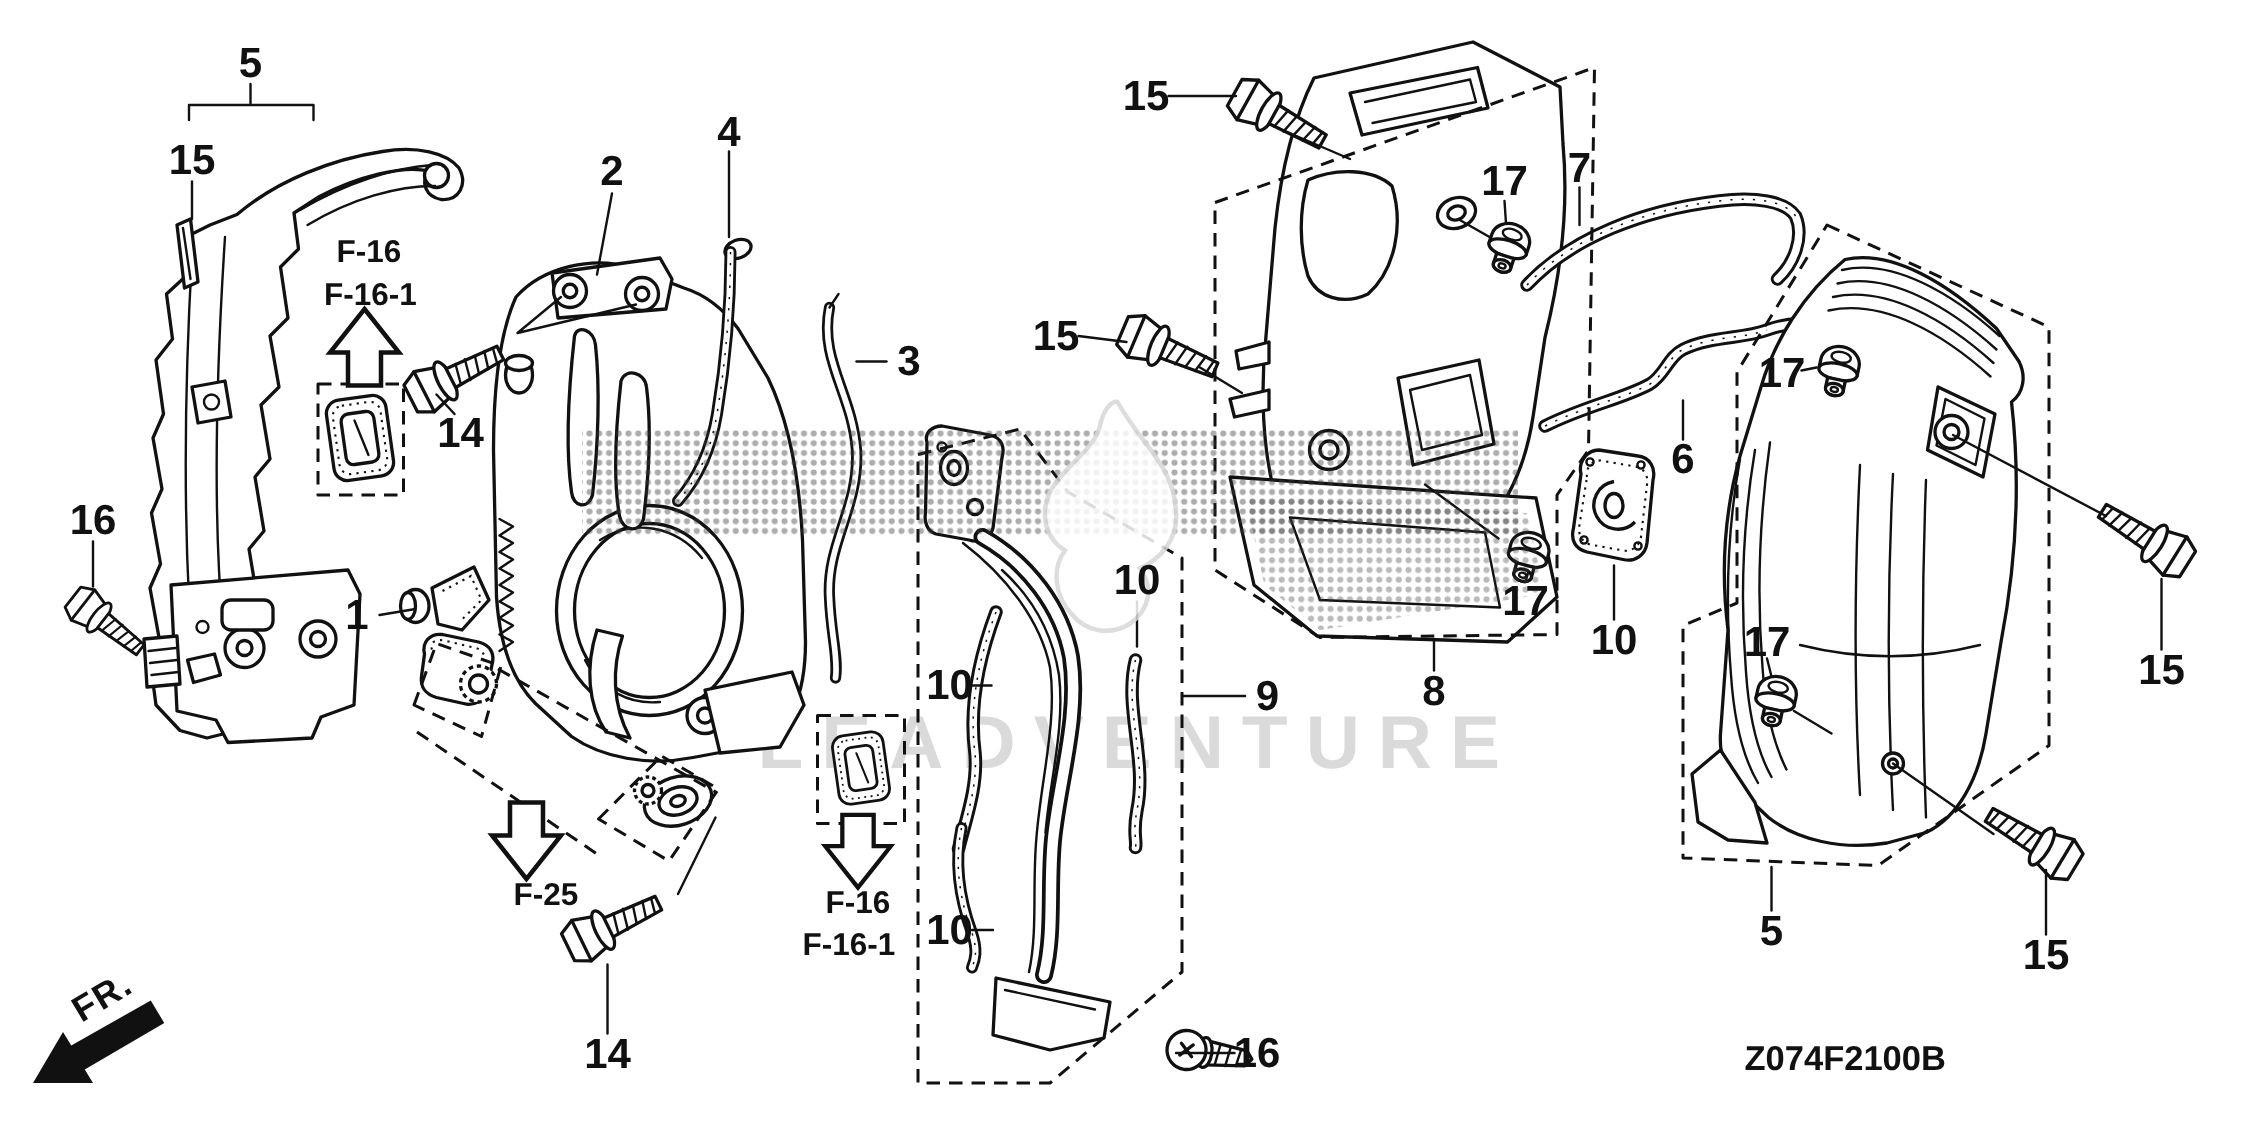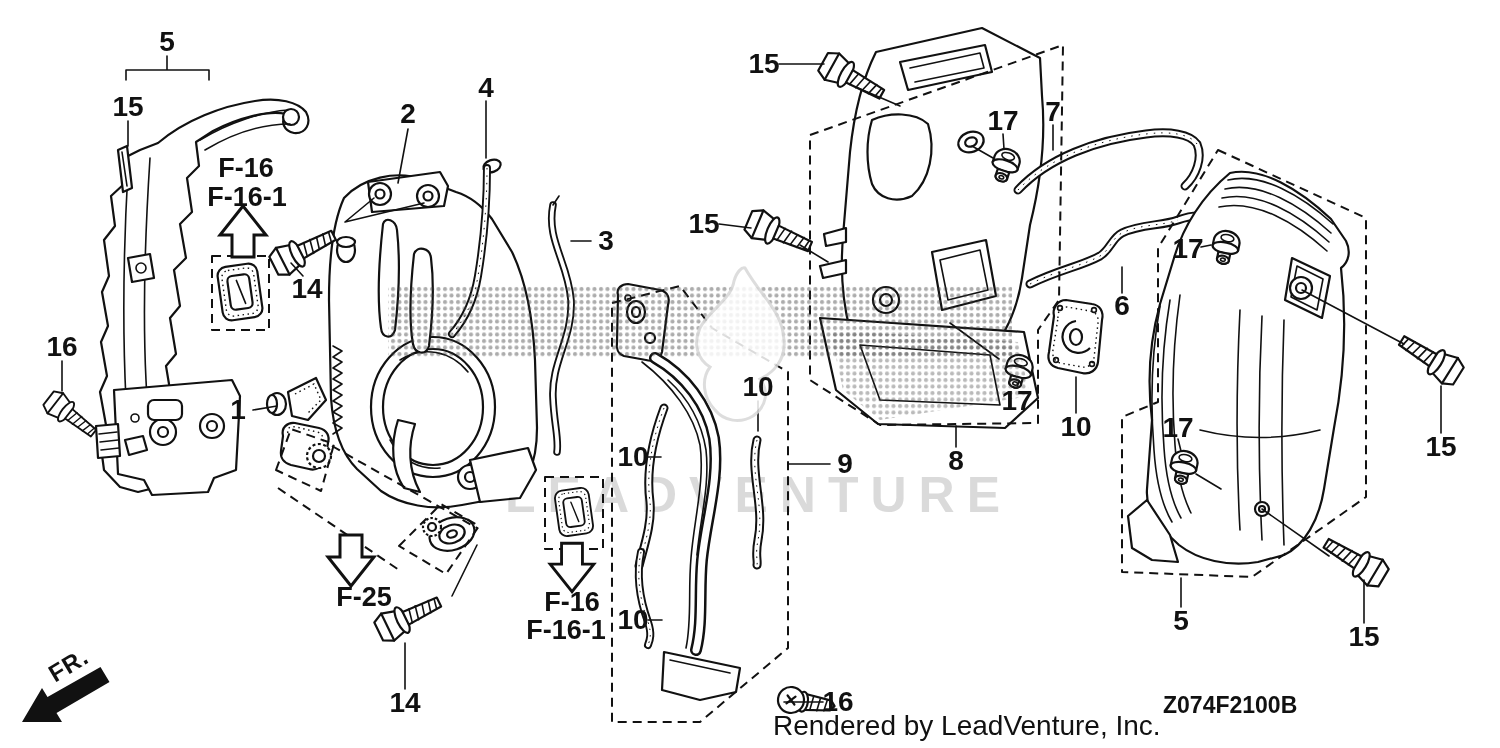--- a/index.html
+++ b/index.html
@@ -6,21 +6,21 @@
   #stage{position:relative;width:1500px;height:748px;background:#fff;overflow:hidden;
          font-family:"Liberation Sans",sans-serif;color:#111;}
   #art{position:absolute;left:0;top:0;}
   .ln{stroke:#111;fill:none;stroke-width:2.2;stroke-linejoin:round;stroke-linecap:round;}
   .th{stroke:#111;fill:none;stroke-width:1.6;stroke-linejoin:round;stroke-linecap:round;}
   .fw{fill:#fff;stroke:#111;stroke-width:2.2;stroke-linejoin:round;}
   .dash{stroke:#111;fill:none;stroke-width:2;stroke-dasharray:9 6;stroke-linejoin:round;}
   .dots{stroke:#111;fill:none;stroke-width:1.4;stroke-dasharray:1.5 3.5;}
   .callout{position:absolute;transform:translate(-50%,-50%);font-weight:bold;font-size:28px;
            line-height:1;white-space:nowrap;cursor:pointer;}
-  .ref{position:absolute;transform:translate(-50%,-50%);font-weight:bold;font-size:27px;
+  .ref{position:absolute;transform:translate(-50%,-50%);font-weight:bold;font-size:21px;
        line-height:1;white-space:nowrap;cursor:pointer;}
   .code{position:absolute;font-weight:bold;font-size:23px;line-height:1;white-space:nowrap;}
   .footer{position:absolute;font-size:28px;line-height:1;white-space:nowrap;}
   .fr{position:absolute;font-weight:bold;font-size:24px;transform:rotate(-31deg);
       transform-origin:left bottom;letter-spacing:1px;}
 </style>
 </head>
 <body>
 
 <div id="stage">
@@ -339,15 +339,14 @@
   <div class="callout" style="left:1181px;top:621px">5</div>
   <div class="callout" style="left:838px;top:702px">16</div>
 
   <div class="ref" style="left:246px;top:168px">F-16</div>
   <div class="ref" style="left:247px;top:197px">F-16-1</div>
   <div class="ref" style="left:572px;top:602px">F-16</div>
   <div class="ref" style="left:566px;top:630px">F-16-1</div>
   <div class="ref" style="left:364px;top:597px">F-25</div>
 
   <div class="code" style="left:1163px;top:694px">Z074F2100B</div>
-  <div class="footer" style="left:773px;top:712px">Rendered by LeadVenture, Inc.</div>
   <div class="fr" style="left:58px;top:660px">FR.</div>
 </div>
 
 </body></html>

